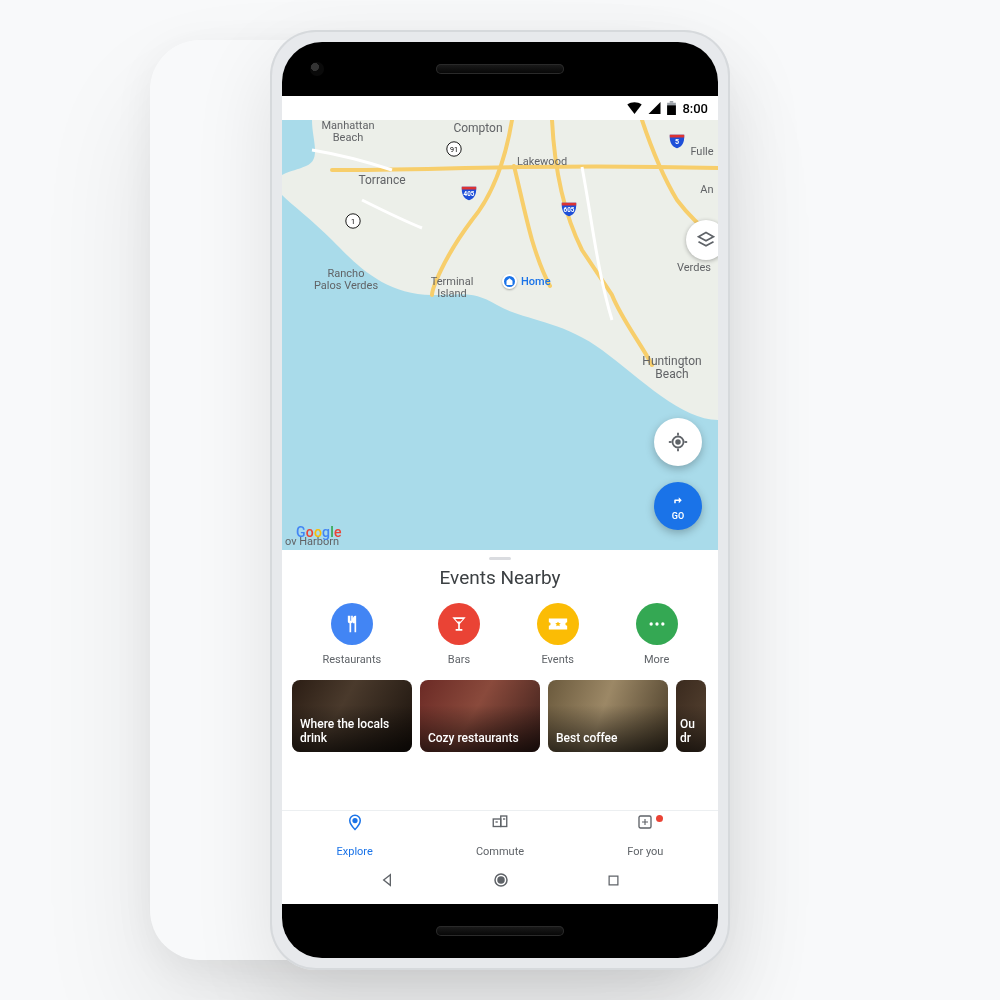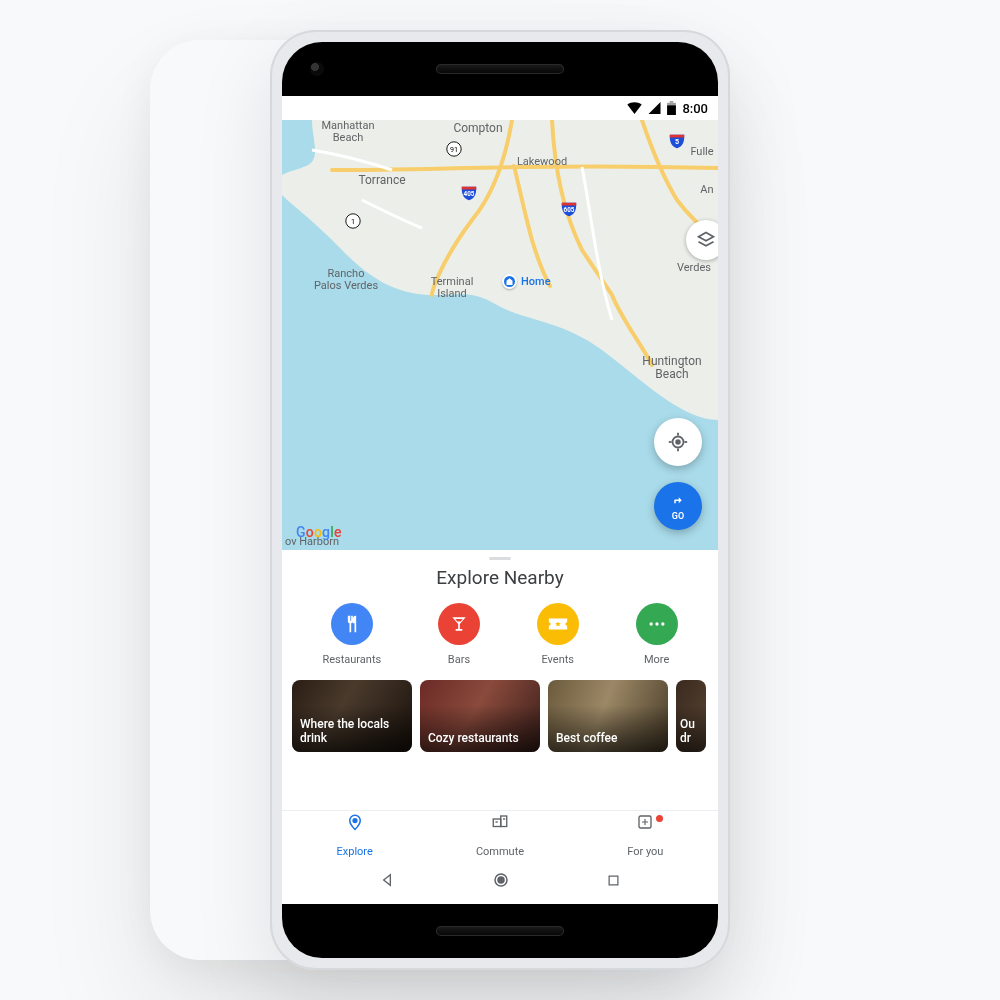--- a/index.html
+++ b/index.html
@@ -175,21 +175,21 @@
                 <path d="M12 1.5 L22.5 12 L12 22.5 L1.5 12 Z" fill="#fff" opacity="0"></path>
                 <path d="M13 7l4 4-4 4v-3H9v3H7v-4c0-.6.4-1 1-1h5V7z"></path>
               </svg>
             <span>GO</span>
           </div>
         </div>
 
 
         <div class="sheet" style="flex:1;display:flex;flex-direction:column;">
           <div class="grab"></div>
-          <h1>Explore Nearby</h1>
+          <h1>Events Nearby</h1>
           <div class="cats">
             <div class="cat">
               <div class="bubble" style="background:#4285F4">
                   <svg width="20" height="20" viewBox="0 0 24 24" fill="#fff">
                     <path d="M7 2v7a2 2 0 0 0 2 2v11h2V11a2 2 0 0 0 2-2V2h-2v6h-1V2h-2v6H9V2H7zm9 0c-1.7 0-3 1.8-3 4v5h2v11h2V2h-1z"></path>
                   </svg>
                 </div>
               <span class="lbl">Restaurants</span>
             </div>
             <div class="cat">

